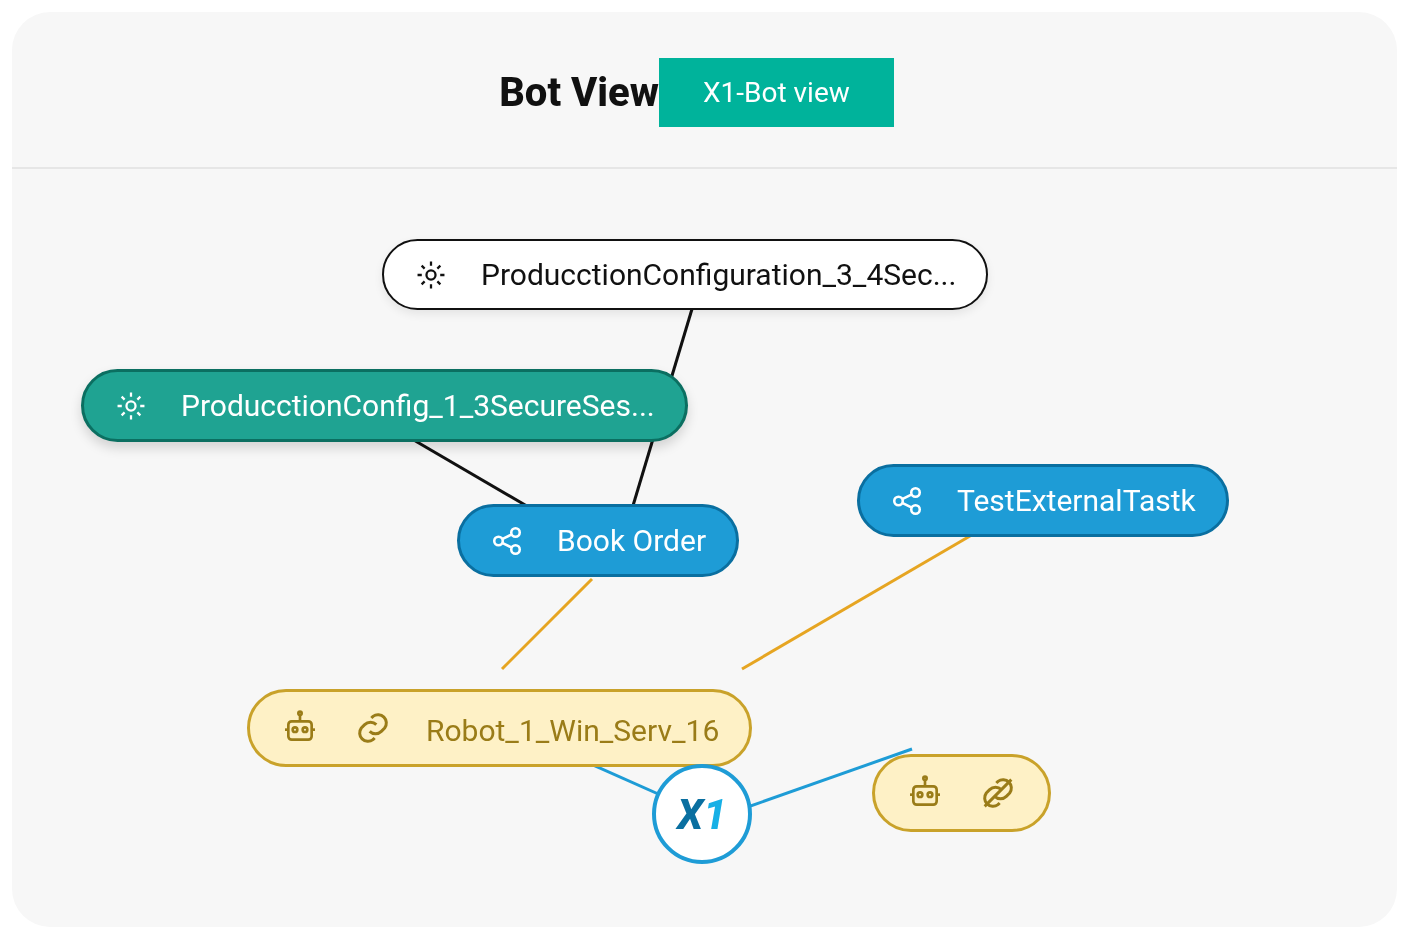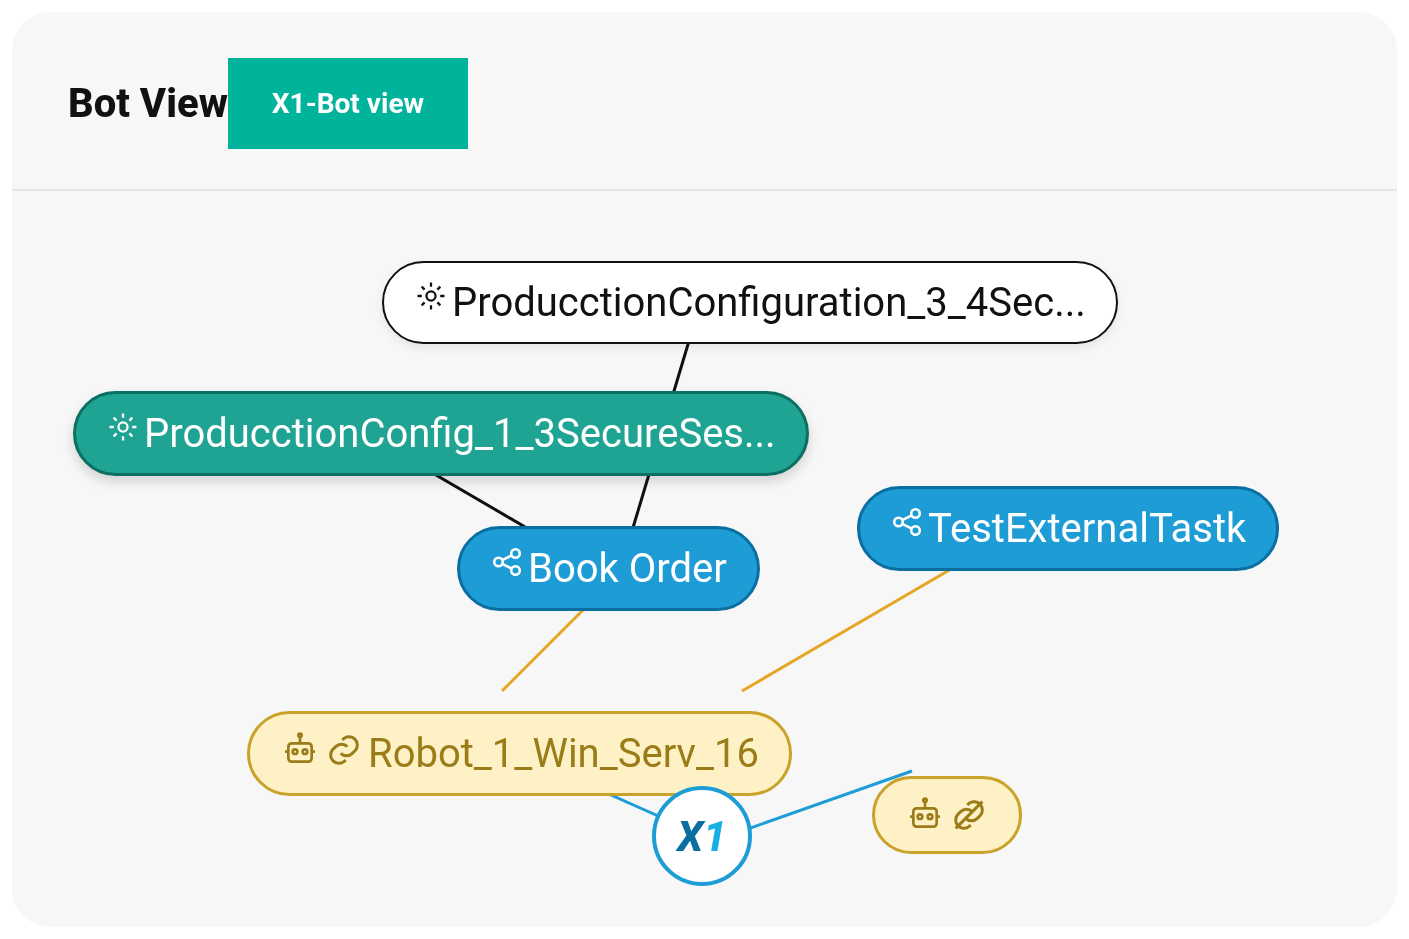--- a/index.html
+++ b/index.html
@@ -15,62 +15,62 @@
     left: 12px;
     top: 12px;
     width: 1385px;
     height: 915px;
     background: #f7f7f7;
     border-radius: 38px;
     overflow: hidden;
   }
   .header {
     display: flex;
-    justify-content: flex-start;
+    justify-content: center;
     align-items: center;
     padding: 46px 72px 40px 56px;
     border-bottom: 2px solid #e6e6e6;
   }
   .title {
     font-size: 40px;
     font-weight: 800;
     color: #111;
   }
   .tabs {
     display: flex;
   }
   .tab {
-    padding: 29px 44px;
+    padding: 18px 44px;
     font-size: 28px;
-    font-weight: 700;
+    font-weight: 400;
     color: #fff;
     cursor: pointer;
   }
   .tab.active { background: #00b39b; }
   .tab.inactive { background: #d6d6d6; }
   .canvas {
     position: relative;
     width: 100%;
     height: calc(100% - 160px);
   }
   svg.edges {
     position: absolute;
     left: 0; top: 0;
     width: 100%;
     height: 100%;
     pointer-events: none;
   }
   .node {
     position: absolute;
     display: flex;
-    align-items: flex-start;
-    gap: 4px;
+    align-items: flex-end;
+    gap: 33px;
     padding: 16px 30px;
     border-radius: 999px;
-    font-size: 40px;
+    font-size: 30px;
     white-space: nowrap;
     cursor: pointer;
   }
   .node .lbl { pointer-events: none; }
   .node-white {
     background: #fff;
     color: #111;
     border: 2px solid #111;
     box-shadow: 0 4px 10px rgba(0,0,0,0.08);
   }
@@ -143,21 +143,21 @@
     <div class="node node-white" style="left:370px; top:70px;">
       <span class="icon">
         <svg class="i" viewBox="0 0 24 24" fill="none" stroke="#111" stroke-width="1.6">
           <circle cx="12" cy="12" r="3.2"></circle>
           <path d="M12 2.5v3M12 18.5v3M21.5 12h-3M5.5 12h-3M18.6 5.4l-2.1 2.1M7.5 16.5l-2.1 2.1M18.6 18.6l-2.1-2.1M7.5 7.5 5.4 5.4"></path>
         </svg>
       </span>
       <span class="lbl">ProducctionConfiguration_3_4Sec...</span>
     </div>
 
-    <div class="node node-teal" style="left:61px; top:200px;">
+    <div class="node node-teal" style="left:69px; top:200px;">
       <span class="icon">
         <svg class="i" viewBox="0 0 24 24" fill="none" stroke="#fff" stroke-width="1.6">
           <circle cx="12" cy="12" r="3.2"></circle>
           <path d="M12 2.5v3M12 18.5v3M21.5 12h-3M5.5 12h-3M18.6 5.4l-2.1 2.1M7.5 16.5l-2.1 2.1M18.6 18.6l-2.1-2.1M7.5 7.5 5.4 5.4"></path>
         </svg>
       </span>
       <span class="lbl">ProducctionConfig_1_3SecureSes...</span>
     </div>
 
     <div class="node node-blue" style="left:445px; top:335px;">

